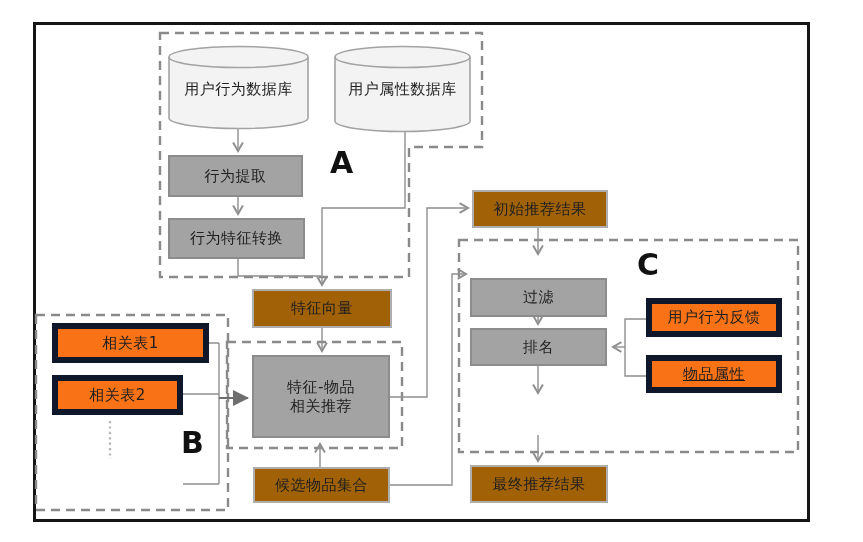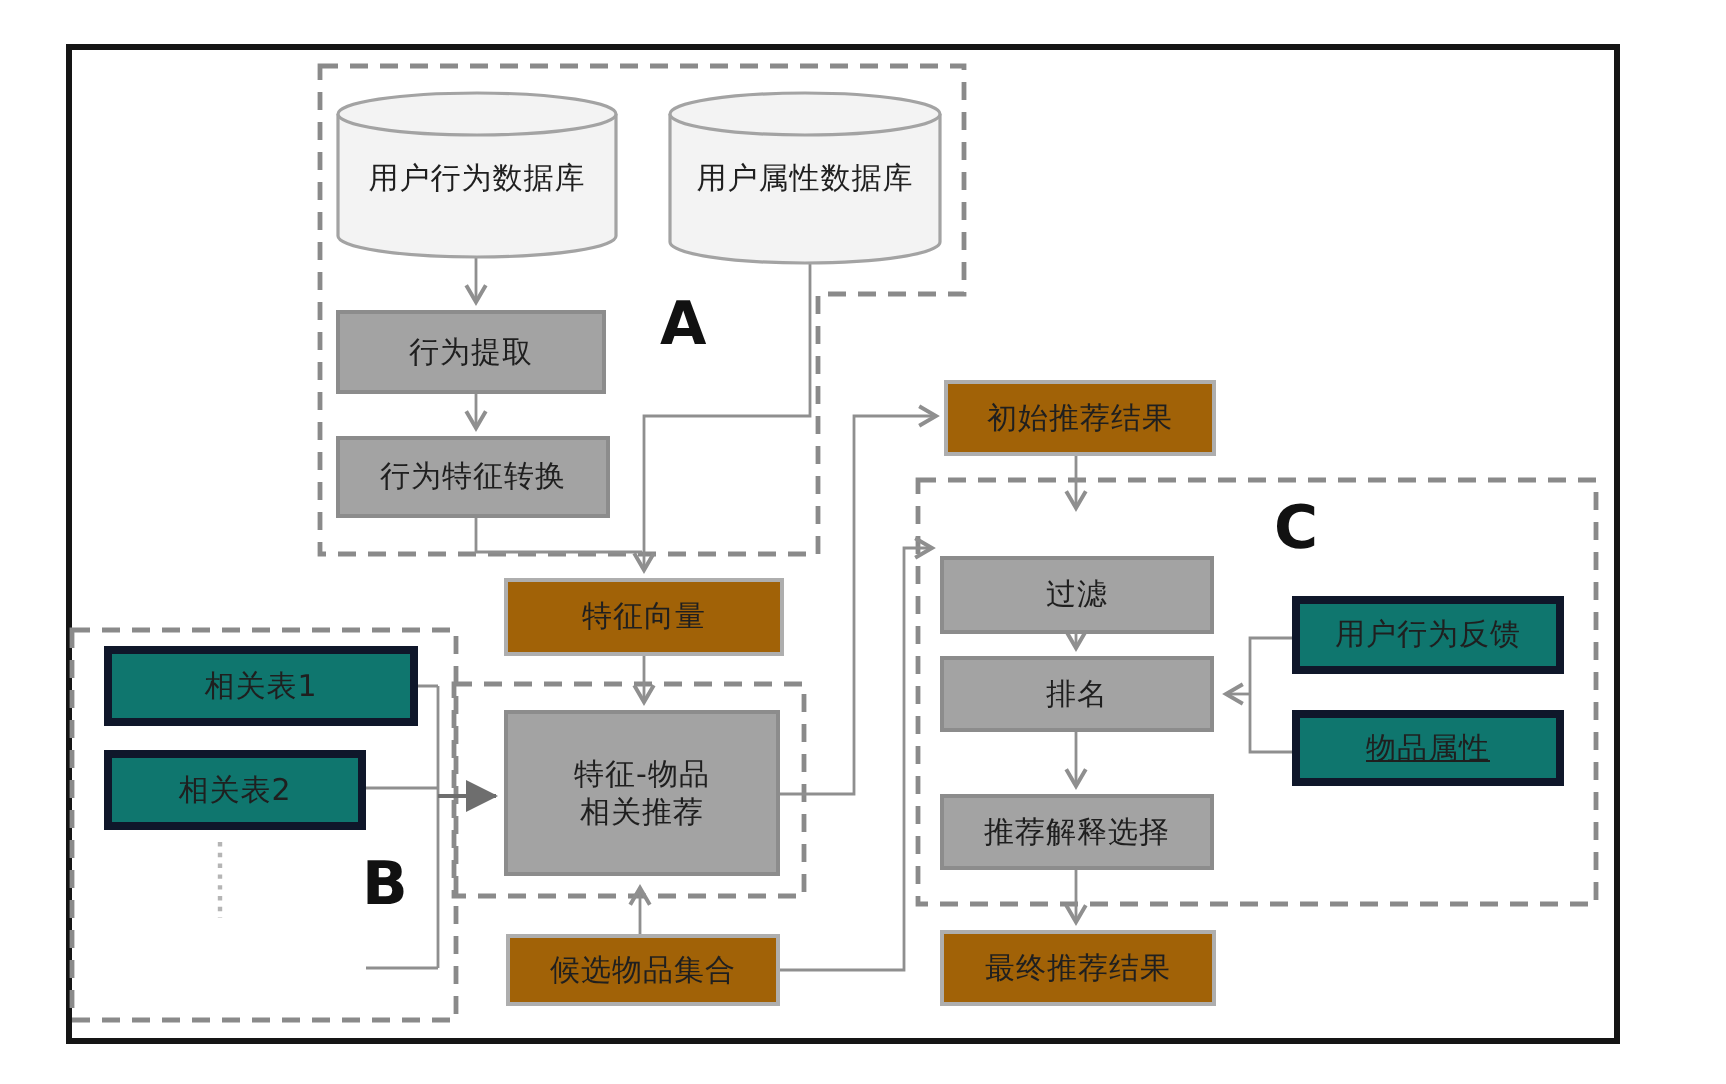--- a/index.html
+++ b/index.html
@@ -11,21 +11,21 @@
     position:absolute;left:33px;top:22px;width:777px;height:500px;
     border:3px solid #151515;box-sizing:border-box;background:#ffffff;
   }
   .layer{position:absolute;left:0;top:0;width:863px;height:542px;}
   .node{
     position:absolute;box-sizing:border-box;display:flex;align-items:center;justify-content:center;
     text-align:center;font-size:15px;line-height:1.25;letter-spacing:0.5px;
   }
   .dark {background:#a3a3a3;border:2px solid #8c8c8c;}
   .mid  {background:#a16207;border:2px solid #aeaeae;}
-  .light{background:#0f766e;border:4px solid #0f172a;}
+  .light{background:#f97316;border:6px solid #0f172a;}
   .cyl-text{position:absolute;display:flex;align-items:center;justify-content:center;
     text-align:center;font-size:15px;letter-spacing:0.5px;}
   .big-label{position:absolute;font-size:30px;font-weight:bold;color:#111;line-height:1;}
 
   
   .n-behavior-extract{left:168px;top:155px;width:135px;height:42px;}
   .n-behavior-feature-convert{left:168px;top:218px;width:137px;height:41px;}
   .n-feature-vector{left:252px;top:289px;width:140px;height:39px;}
   .n-feature-item{left:252px;top:355px;width:138px;height:83px;flex-direction:column;}
   .n-table1{left:52px;top:323px;width:157px;height:40px;}
@@ -110,17 +110,16 @@
   <div class="node dark n-feature-item">
     <span>特征-物品</span>
     <span>相关推荐</span>
   </div>
   <div class="node light n-table1">相关表1</div>
   <div class="node light n-table2">相关表2</div>
   <div class="node mid n-candidate">候选物品集合</div>
   <div class="node mid n-initial">初始推荐结果</div>
   <div class="node dark n-filter">过滤</div>
   <div class="node dark n-ranking">排名</div>
-  <div class="node dark n-explain">推荐解释选择</div>
   <div class="node mid n-final">最终推荐结果</div>
   <div class="node light n-feedback">用户行为反馈</div>
   <div class="node light n-item-attr">物品属性</div>
 </div>
 
 </body></html>

